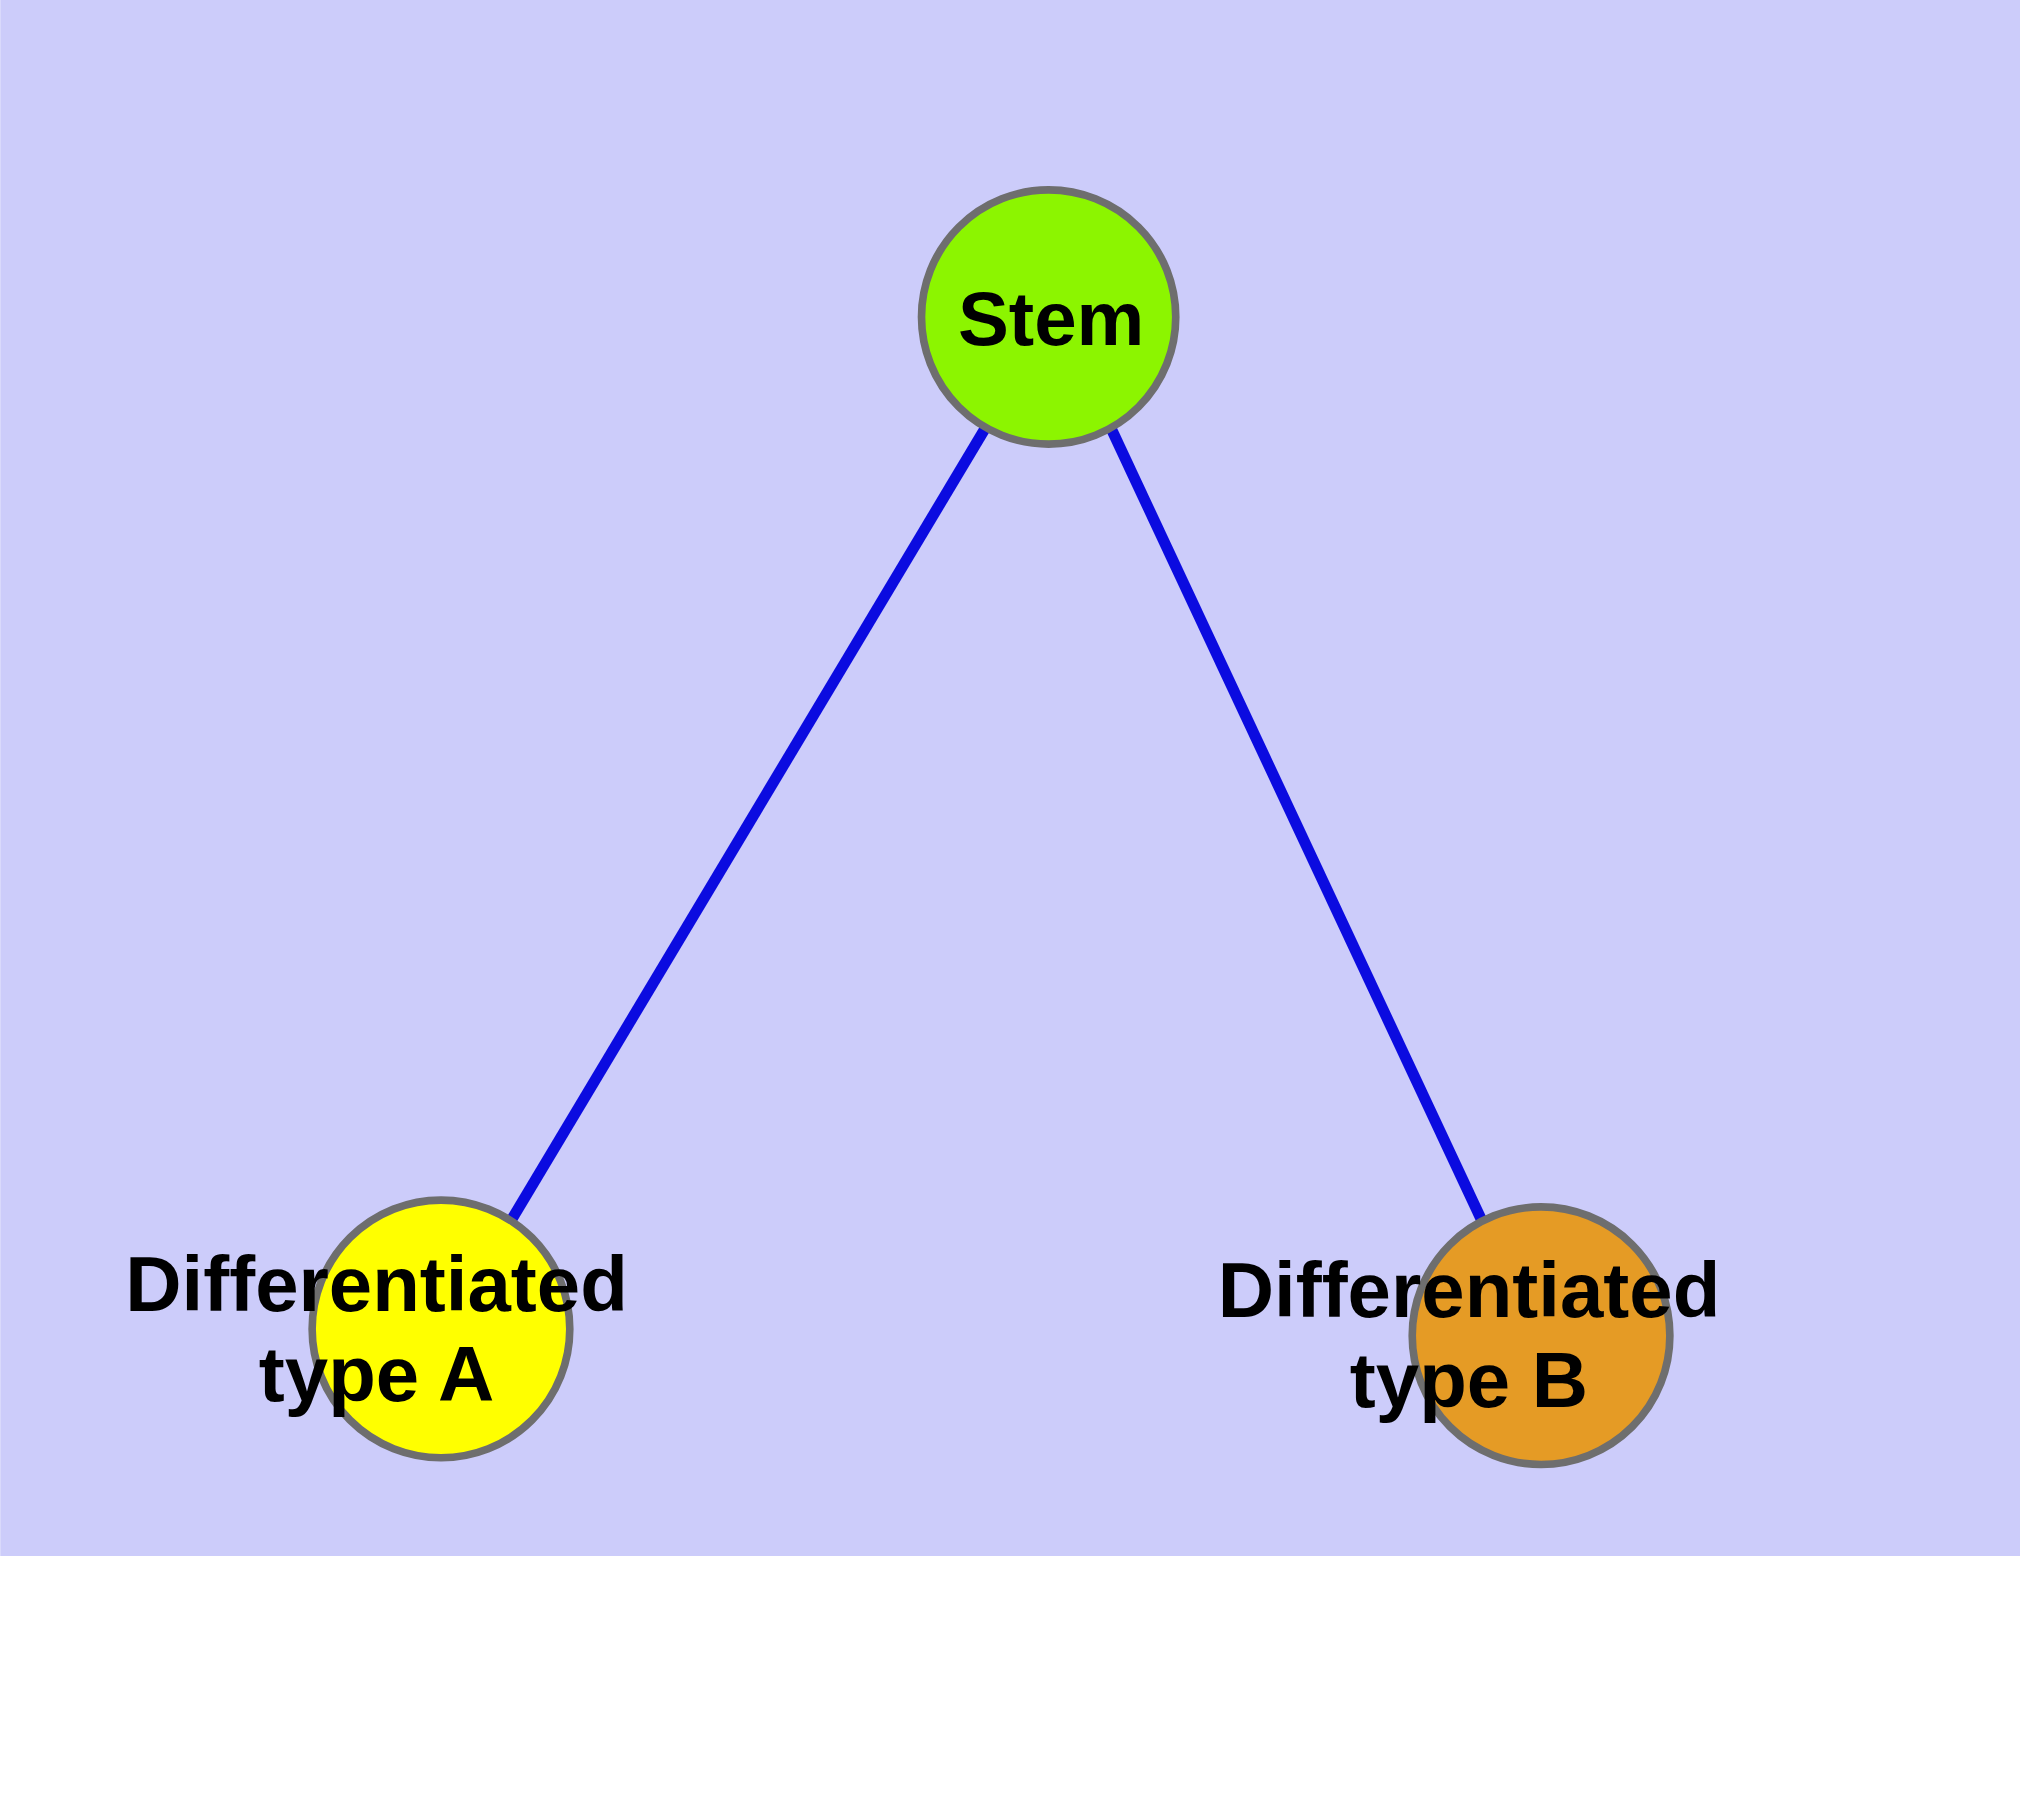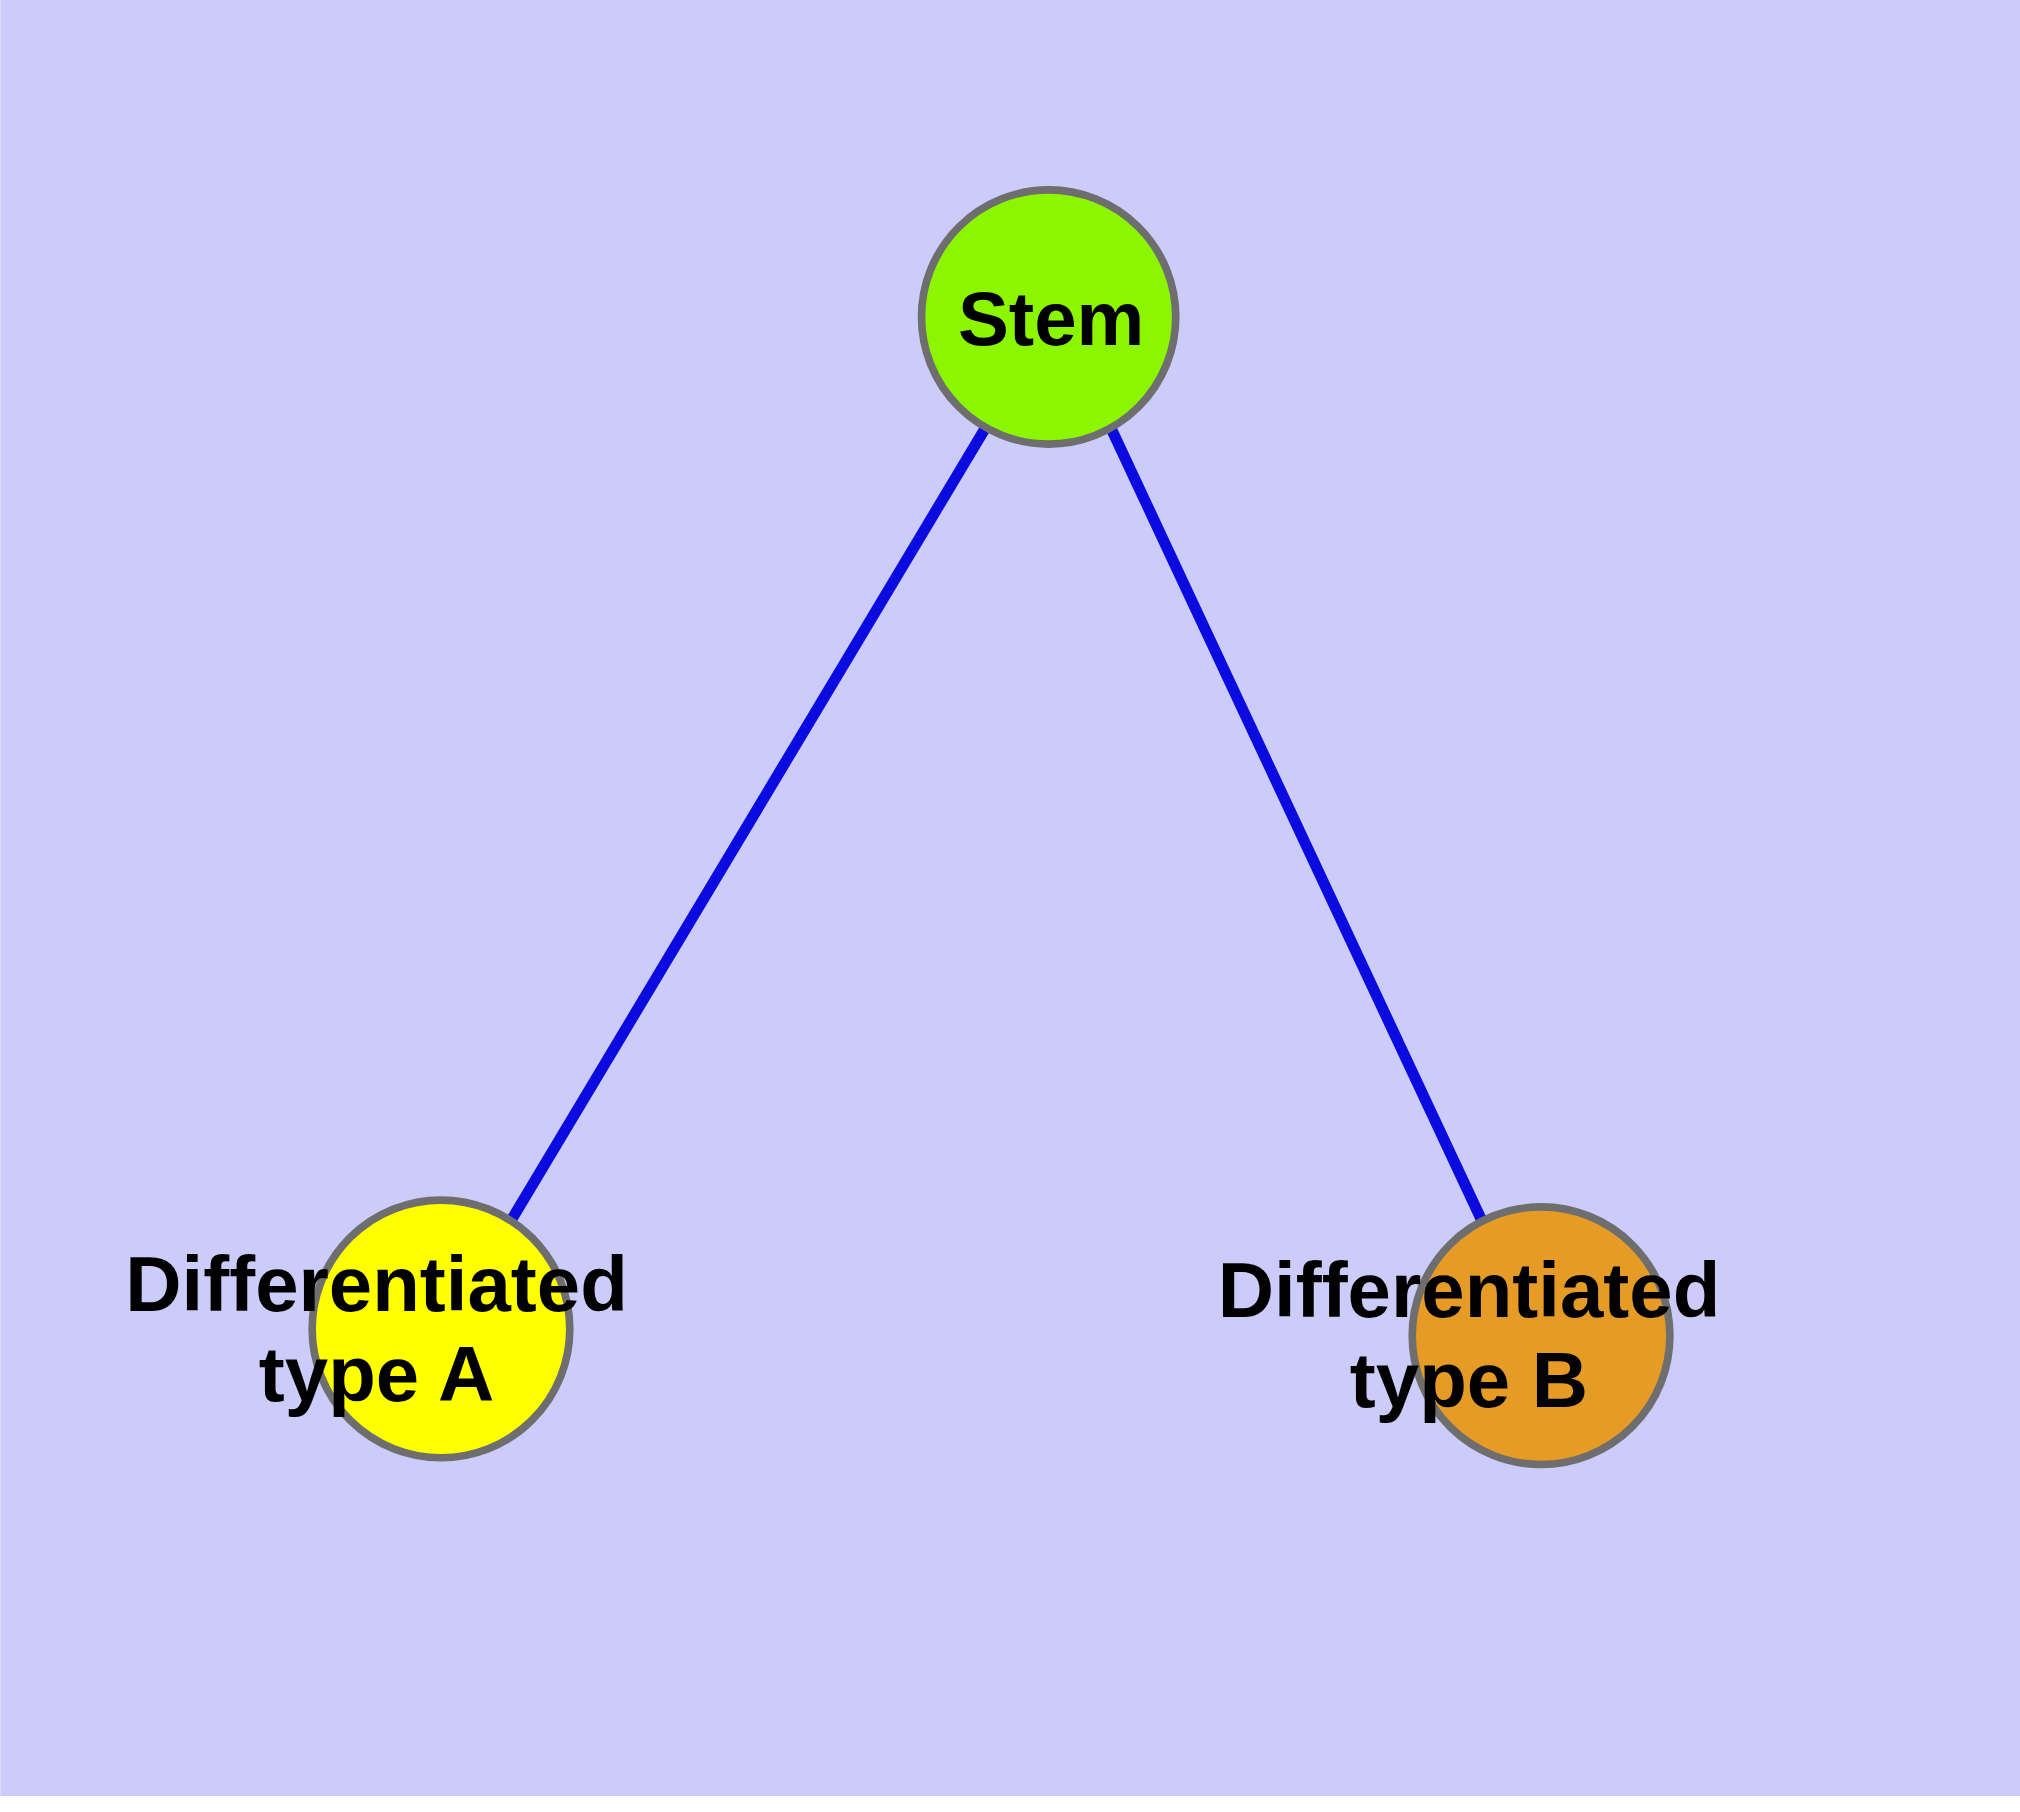--- a/index.html
+++ b/index.html
@@ -42,21 +42,21 @@
     dominant-baseline: alphabetic;
     paint-order: normal;
   }
   .node-label-stem {
     font-size: 90px;
   }
 </style>
 </head>
 <body>
 
-<div id="stage" style="width: 2021px; height: 1796px;">
+<div id="stage" style="width: 2021px; height: 1556px;">
   <svg id="canvas" viewBox="0 0 2384 2138" xmlns="http://www.w3.org/2000/svg">
 
     <rect id="bg-rect" x="0" y="0" width="2384" height="2138" fill="#ccccfa"></rect>
 
     <g id="edges-layer">
         <line class="edge-line" x1="1163" y1="504" x2="604" y2="1438" stroke="#0b0be0" stroke-width="13"></line>
         <line class="edge-line" x1="1310" y1="504" x2="1748" y2="1440" stroke="#0b0be0" stroke-width="13"></line>
       </g>
     <g id="nodes-layer">
         <circle class="node-circle" cx="1237" cy="374" r="150" fill="#8cf500" stroke="#6e6e6e" stroke-width="9"></circle>

